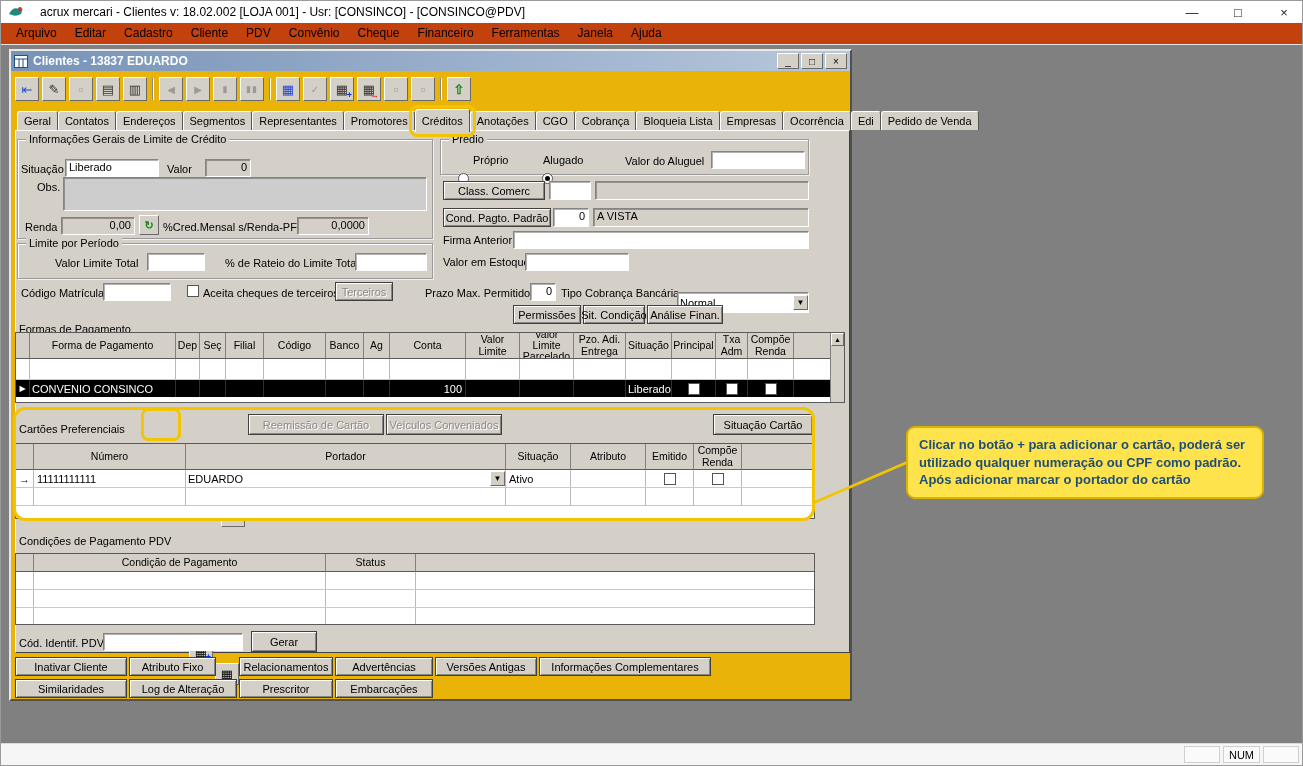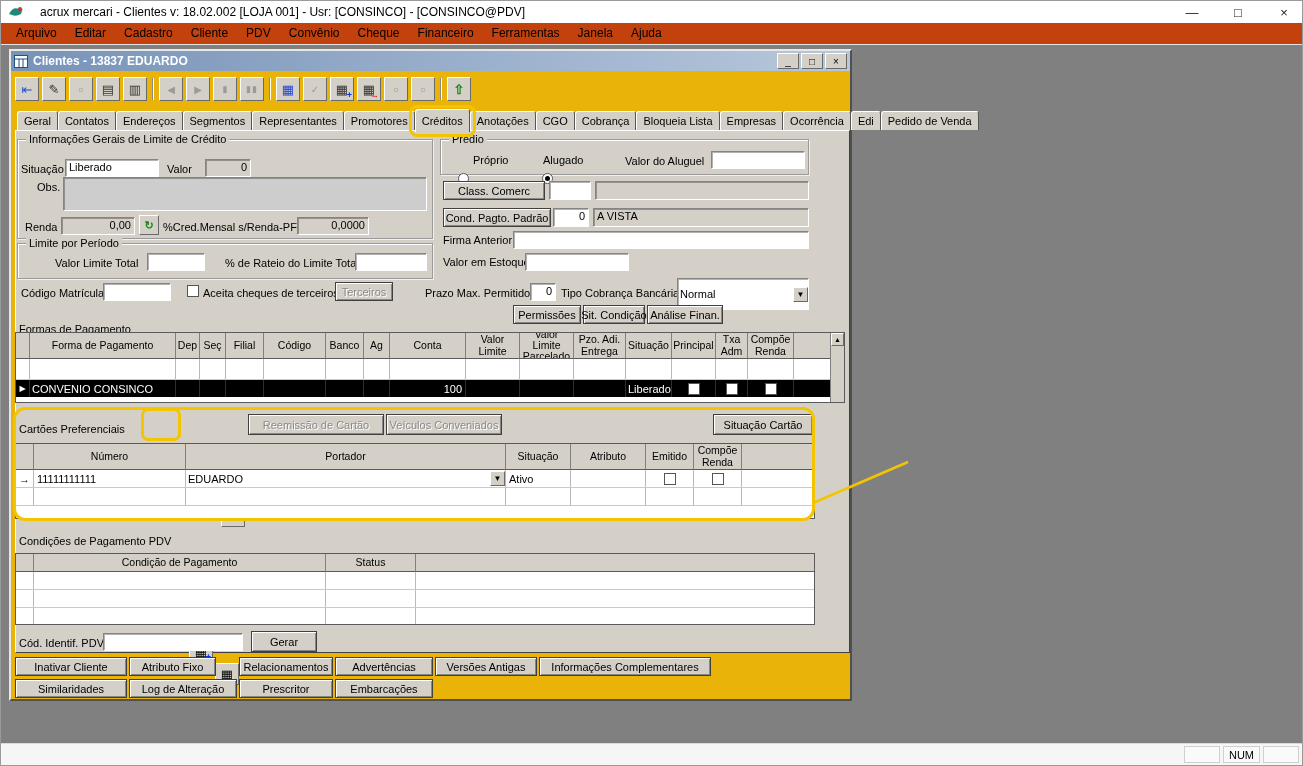--- a/index.html
+++ b/index.html
@@ -233,21 +233,21 @@
 
       
       <span class="lbl abs" style="left:10px;top:236px">Código Matrícula</span>
       <div class="sunken abs" style="left:92px;top:232px;width:68px;height:18px"></div>
       <span class="cb abs" style="left:176px;top:234px"></span>
       <span class="lbl abs" style="left:192px;top:236px">Aceita cheques de terceiros</span>
       <div class="btn dis abs" style="left:324px;top:231px;width:58px;height:19px">Terceiros</div>
       <span class="lbl abs" style="left:414px;top:236px">Prazo Max. Permitido</span>
       <div class="sunken tr abs" style="left:519px;top:232px;width:26px;height:18px">0</div>
       <span class="lbl abs" style="left:550px;top:236px">Tipo Cobrança Bancária</span>
-      <div class="sunken combo abs" style="left:666px;top:227px;width:132px;height:32px;padding:0">
+      <div class="sunken combo abs" style="left:666px;top:241px;width:132px;height:21px;padding:0">
         <span class="cv">Normal</span>
         <span class="ca">▼</span>
       </div>
 
       
       <div class="btn abs" style="left:502px;top:254px;width:68px;height:19px">Permissões</div>
       <div class="btn abs" style="left:572px;top:254px;width:62px;height:19px">Sit. Condição</div>
       <div class="btn abs" style="left:636px;top:254px;width:76px;height:19px">Análise Finan.</div>
 
       
@@ -431,20 +431,21 @@
       <div class="btn abs" style="left:118px;top:628px;width:108px;height:19px">Log de Alteração</div>
       <div class="btn abs" style="left:228px;top:628px;width:94px;height:19px">Prescritor</div>
       <div class="btn abs" style="left:324px;top:628px;width:98px;height:19px">Embarcações</div>
 
     </div>
   </div>
 
   <svg class="connector" width="110" height="70">
     <line x1="7" y1="57" x2="102" y2="16" stroke="#f2c500" stroke-width="2.5"></line>
   </svg>
+  <div class="callout">Clicar no botão + para adicionar o cartão, poderá ser utilizado qualquer numeração ou CPF como padrão. Após adicionar marcar o portador do cartão</div>
 
   <div class="statusbar">
     <div class="sbpanel" style="left:1183px;width:36px"></div>
     <div class="sbpanel" style="left:1222px;width:37px">NUM</div>
     <div class="sbpanel" style="left:1262px;width:36px"></div>
   </div>
 
 </div>
 
 </body></html>

